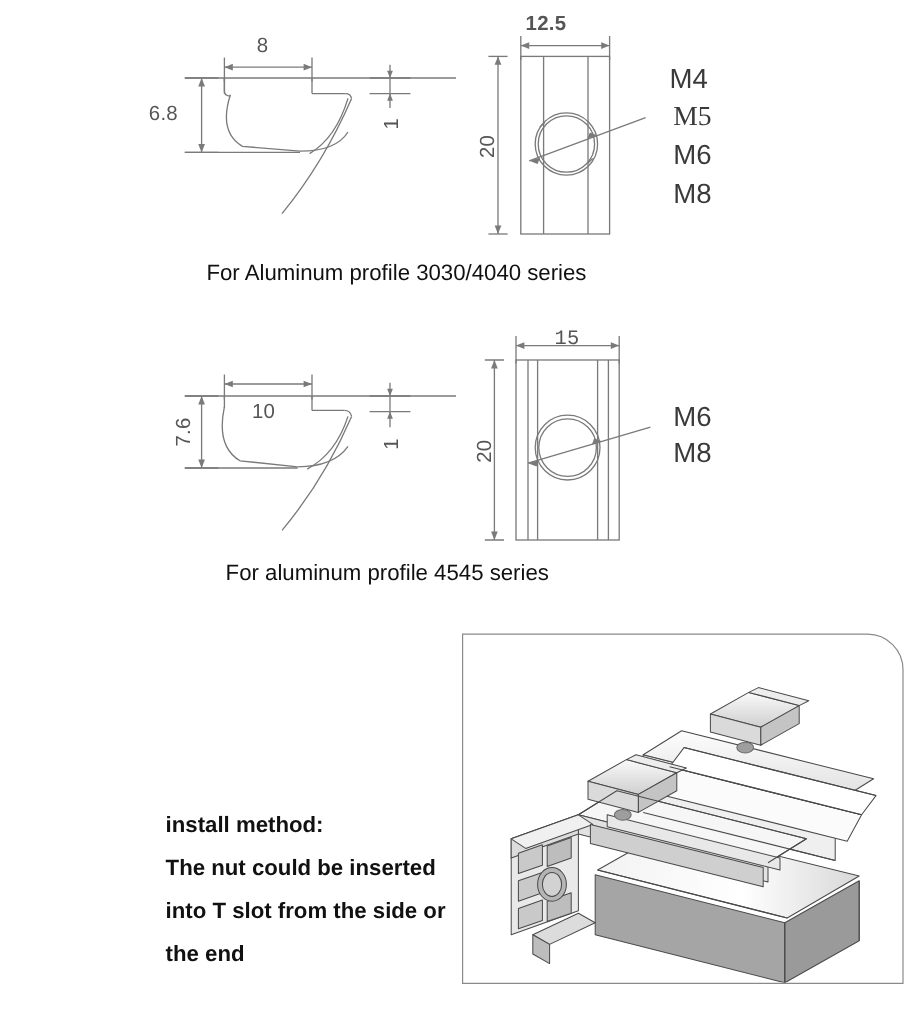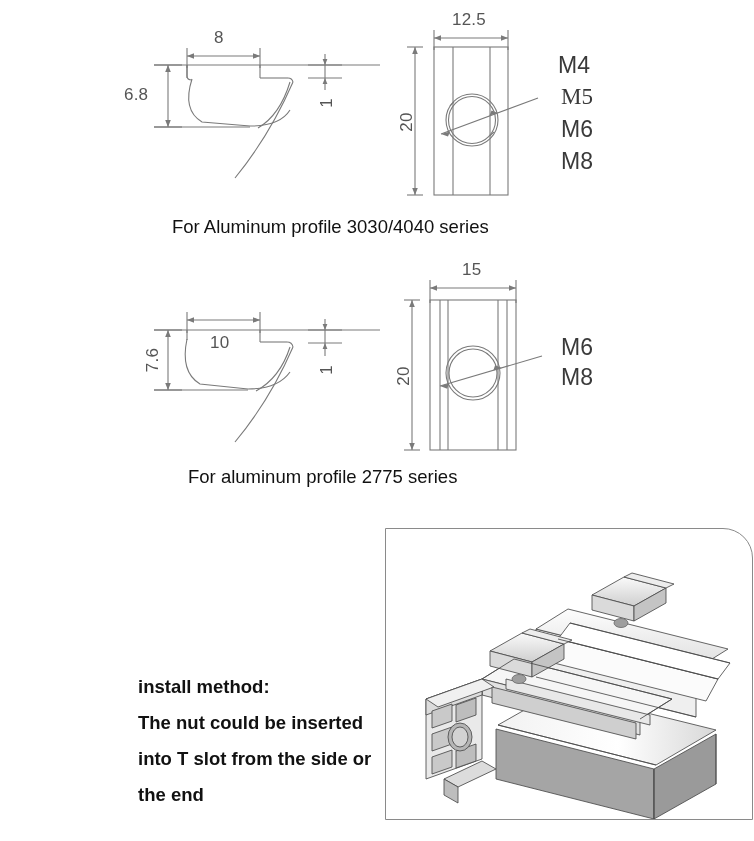--- a/index.html
+++ b/index.html
@@ -107,21 +107,21 @@
         <path d="M44 28 L51 25.2 L51 30.8 Z" fill="#7a7a7a" stroke="none"></path>
         <path d="M118 28 L111 25.2 L111 30.8 Z" fill="#7a7a7a" stroke="none"></path>
 
         <line x1="25" y1="37" x2="25" y2="185"></line>
         <path d="M25 37 L22.2 44 L27.8 44 Z" fill="#7a7a7a" stroke="none"></path>
         <path d="M25 185 L22.2 178 L27.8 178 Z" fill="#7a7a7a" stroke="none"></path>
         <line x1="17" y1="37" x2="33" y2="37"></line>
         <line x1="17" y1="185" x2="33" y2="185"></line>
       </g>
     </svg>
-    <div class="dimtxt" style="left:62px;top:0px;">12.5</div>
+    <div class="dimtxt" style="left:48px;top:0px;font-weight:bold;">12.5</div>
     <div class="dimtxt rot" style="left:6px;top:102px;width:22px;text-align:center;">20</div>
   </div>
 
   <div class="mlabel" style="left:558px;top:52px;text-align:right;">M4</div>
   <div class="mlabel" style="left:561px;top:84px;font-family:Liberation Serif, serif;">M5</div>
   <div class="mlabel" style="left:561px;top:116px;">M6</div>
   <div class="mlabel" style="left:561px;top:148px;">M8</div>
 
   <div class="caption" style="left:172px;top:216px;">For Aluminum profile 3030/4040 series</div>
 
@@ -190,28 +190,28 @@
         <path d="M40 30 L47 27.2 L47 32.8 Z" fill="#7a7a7a" stroke="none"></path>
         <path d="M126 30 L119 27.2 L119 32.8 Z" fill="#7a7a7a" stroke="none"></path>
 
         <line x1="22" y1="42" x2="22" y2="192"></line>
         <path d="M22 42 L19.2 49 L24.8 49 Z" fill="#7a7a7a" stroke="none"></path>
         <path d="M22 192 L19.2 185 L24.8 185 Z" fill="#7a7a7a" stroke="none"></path>
         <line x1="14" y1="42" x2="30" y2="42"></line>
         <line x1="14" y1="192" x2="30" y2="192"></line>
       </g>
     </svg>
-    <div class="dimtxt" style="left:72px;top:2px;">15</div>
+    <div class="dimtxt" style="left:72px;top:16px;font-family:Liberation Mono, monospace;">15</div>
     <div class="dimtxt rot" style="left:3px;top:108px;width:22px;text-align:center;">20</div>
   </div>
 
   <div class="mlabel" style="left:561px;top:334px;">M6</div>
   <div class="mlabel" style="left:561px;top:364px;">M8</div>
 
-  <div class="caption" style="left:188px;top:466px;">For aluminum profile 2775 series</div>
+  <div class="caption" style="left:188px;top:466px;">For aluminum profile 4545 series</div>
 
   <div class="note-line" style="left:138px;top:676px;">install method:</div>
   <div class="note-line" style="left:138px;top:712px;">The nut could be inserted</div>
   <div class="note-line" style="left:138px;top:748px;">into T slot from the side or</div>
   <div class="note-line" style="left:138px;top:784px;">the end</div>
 
   <div class="photo-panel">
     <svg width="366" height="290" viewBox="0 0 366 290">
       <defs>
         <linearGradient id="gTop" x1="0" y1="0" x2="0" y2="1">

